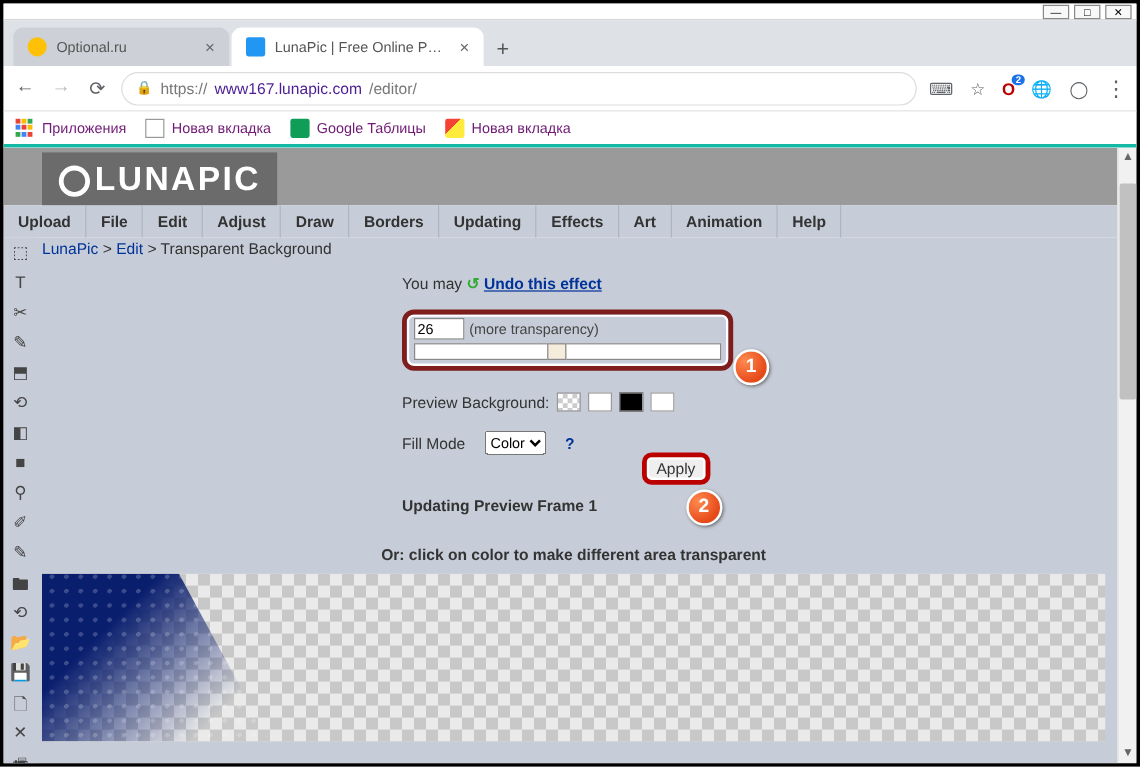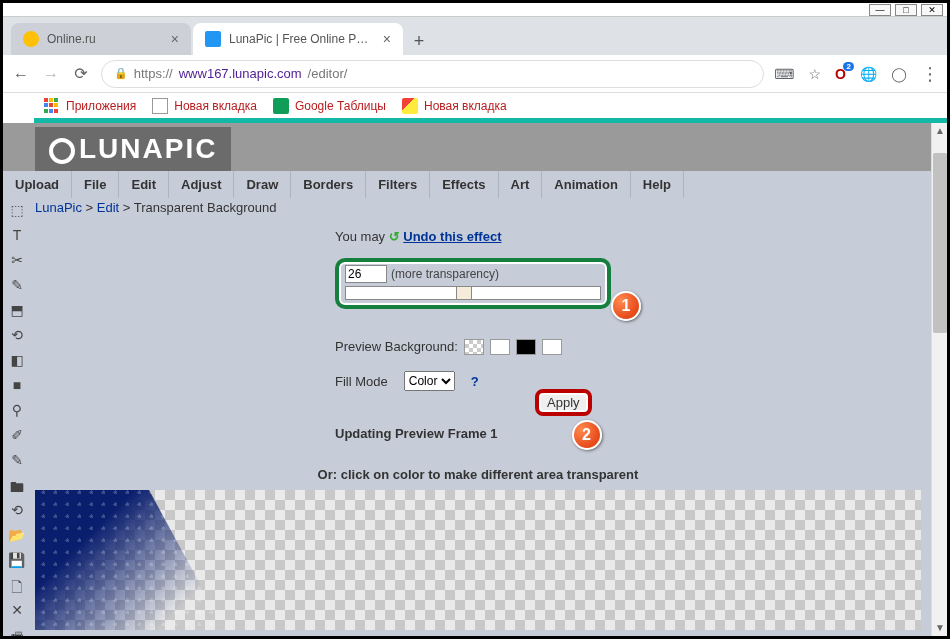--- a/index.html
+++ b/index.html
@@ -23,21 +23,21 @@
 .navbtn.disabled { color: #bbb; }
 .url { flex: 1; height: 28px; border: 1px solid #ddd; border-radius: 14px; padding: 0 12px; display: flex; align-items: center; gap: 6px; color: #777; font-size: 13px; }
 .url .lock { font-size: 11px; color: #777; }
 .url .domain { color: #4c1d95; }
 .rticons { display: flex; gap: 14px; align-items: center; color: #5f6368; font-size: 14px; }
 .badge-o { color: #b00; font-weight: bold; position: relative; }
 .badge-o::after { content: "2"; position: absolute; top: -4px; right: -8px; background: #1a73e8; color: #fff; font-size: 8px; padding: 0 3px; border-radius: 6px; }
 .globe { color: #1a73e8; }
 .menu-dots { font-size: 18px; }
 
-.bookmarks { height: 30px; display: flex; align-items: center; padding: 0 10px; gap: 16px; font-size: 12px; color: #b91c1c; border-bottom: 5px solid #14b8a6; background: #fff; margin-left: 31px; }
+.bookmarks { height: 30px; display: flex; align-items: center; padding: 0 10px; gap: 16px; font-size: 12px; color: #701a75; border-bottom: 3px solid #14b8a6; background: #fff; }
 .bk { display: flex; gap: 6px; align-items: center; }
 .bk-icon { width: 16px; height: 16px; }
 .apps-icon { display: grid; grid-template-columns: repeat(3,4px); gap: 1px; }
 .apps-icon span { width:4px; height:4px; }
 .apps-icon span:nth-child(1){background:#ea4335} .apps-icon span:nth-child(2){background:#fbbc05} .apps-icon span:nth-child(3){background:#34a853}
 .apps-icon span:nth-child(4){background:#4285f4} .apps-icon span:nth-child(5){background:#ea4335} .apps-icon span:nth-child(6){background:#fbbc05}
 .apps-icon span:nth-child(7){background:#34a853} .apps-icon span:nth-child(8){background:#4285f4} .apps-icon span:nth-child(9){background:#ea4335}
 .page-icon { border: 1px solid #999; background: #fff; }
 .sheets-icon { background: #0f9d58; border-radius: 2px; }
 .pic-icon { background: linear-gradient(135deg,#f44336 40%,#ffeb3b 40%); border-radius: 2px; }
@@ -64,30 +64,30 @@
 .breadcrumb { font-size: 13px; font-weight: normal; margin-bottom: 14px; }
 .breadcrumb a { color: #003399; text-decoration: none; }
 .breadcrumb .sep { color: #333; }
 
 .center { margin-left: 300px; width: 380px; font-size: 13px; }
 .youmay { margin-bottom: 14px; }
 .youmay .undo-link { color: #003399; font-weight: bold; }
 .undo-icon { color: #3a3; font-weight: bold; }
 .optional { margin-bottom: 4px; }
 
-.highlight-box { border: 4px solid #15803d; border-radius: 10px; box-shadow: inset 0 0 0 2px #fff; padding: 3px 6px 5px 6px; display: inline-block; background: #c7cdd8; position: relative; }
+.highlight-box { border: 4px solid #7f1d1d; border-radius: 10px; box-shadow: inset 0 0 0 2px #fff; padding: 3px 6px 5px 6px; display: inline-block; background: #c7cdd8; position: relative; }
 .threshold-row { display:flex; align-items:center; gap:4px; margin-bottom:3px; }
 .threshold-input { width: 42px; height: 18px; border: 1px solid #888; background: #fff; font-size: 12px; padding: 0 2px; }
 .more-trans { font-size: 12px; color: #444; }
 .slider-wrap { width: 256px; height: 14px; border: 1px solid #888; background: #fff; position: relative; }
 .slider-thumb { position: absolute; top: -1px; left: 110px; width: 16px; height: 14px; background: #f5ecdc; border: 1px solid #888; }
 
 .callout { position: absolute; width: 30px; height: 30px; border-radius: 50%; background: radial-gradient(circle at 30% 30%, #ff8a50, #e64a19 70%); color: #fff; font-weight: bold; font-size: 16px; display: flex; align-items: center; justify-content: center; border: 2px solid #fff; box-shadow: 1px 1px 3px rgba(0,0,0,.5); }
 
-.preview-bg { margin-top: 30px; display:flex; gap:6px; }
+.preview-bg { margin-top: 18px; display:flex; align-items:center; gap:6px; }
 .swatch { width: 20px; height: 16px; border: 1px solid #999; display:inline-block; }
 .sw-checkers { background: repeating-conic-gradient(#ccc 0 25%, #fff 0 50%) 0 0/8px 8px; }
 .sw-white { background: #fff; }
 .sw-black { background: #000; }
 
 .fillmode { margin-top: 16px; display: flex; align-items:center; gap:16px; }
 .fillmode select { font-size: 12px; height: 20px; }
 .q { color: #003399; font-weight: bold; cursor: pointer; }
 
 .apply-wrap { position: relative; display: inline-block; margin-left: 200px; margin-top: -2px; }
@@ -106,21 +106,21 @@
 <div class="window">
   <div class="titlebar">
     <div class="winbtn">—</div>
     <div class="winbtn">□</div>
     <div class="winbtn">✕</div>
   </div>
 
   <div class="tabs">
     <div class="tab inactive">
       <span class="favicon"></span>
-      <span class="tab-title">Online.ru</span>
+      <span class="tab-title">Optional.ru</span>
       <span class="close">×</span>
     </div>
     <div class="tab active">
       <span class="favicon"></span>
       <span class="tab-title">LunaPic | Free Online Photo Editor</span>
       <span class="close">×</span>
     </div>
     <div class="newtab">+</div>
   </div>
 
@@ -178,21 +178,21 @@
       <div class="header-band">
         <div class="logo"><span class="lens"></span><span>LUNAPIC</span></div>
       </div>
       <div class="menubar">
         <div class="mi">Upload</div>
         <div class="mi">File</div>
         <div class="mi">Edit</div>
         <div class="mi">Adjust</div>
         <div class="mi">Draw</div>
         <div class="mi">Borders</div>
-        <div class="mi">Filters</div>
+        <div class="mi">Updating</div>
         <div class="mi">Effects</div>
         <div class="mi">Art</div>
         <div class="mi">Animation</div>
         <div class="mi">Help</div>
       </div>
 
       <div class="workarea">
         <div class="toolbar">
           <div class="tb">⬚</div>
           <div class="tb">T</div>

